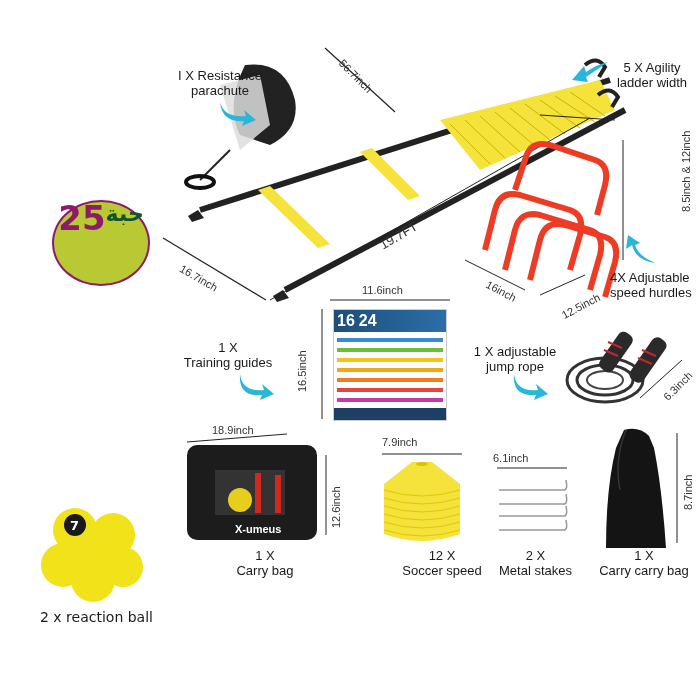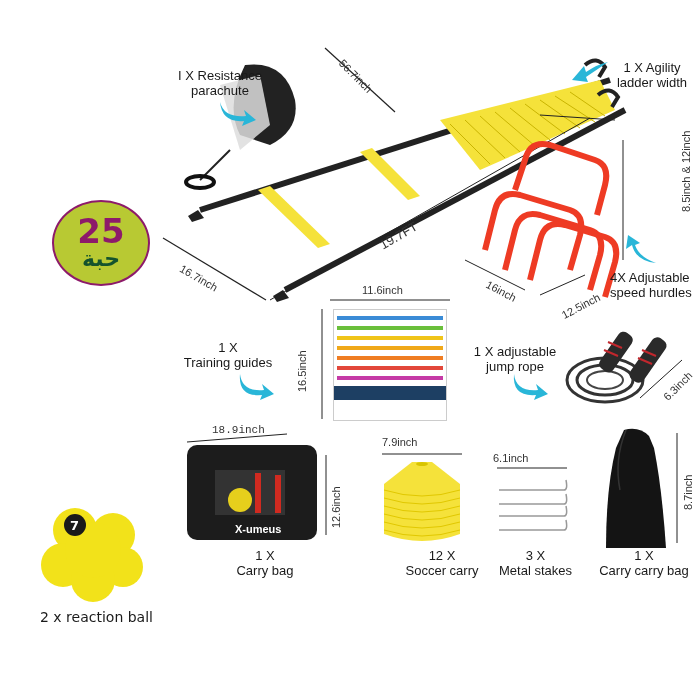--- a/index.html
+++ b/index.html
@@ -3,21 +3,21 @@
 <meta charset="utf-8">
 <style>
   html, body { margin:0; padding:0; }
   body { width:700px; height:700px; background:#ffffff; position:relative; overflow:hidden;
          font-family:"Liberation Sans", sans-serif; color:#1a1a1a; }
   .label { position:absolute; font-size:13px; line-height:15px; text-align:center; color:#1a1a1a; }
   .dim { position:absolute; font-size:11px; color:#333; white-space:nowrap; }
   svg { position:absolute; overflow:visible; }
   .badge { position:absolute; left:52px; top:200px; width:98px; height:86px; border-radius:50%;
            background:#b8c933; border:2px solid #8d1a6a; box-sizing:border-box;
-           display:flex; flex-direction:column; align-items:center; justify-content:center; }
+           display:flex; flex-direction:row; align-items:flex-start; justify-content:center; }
   .badge .num { font-size:34px; font-weight:bold; color:#8d1a6a; line-height:32px; font-family:"DejaVu Sans", sans-serif; }
   .badge .ar { font-size:22px; font-weight:bold; color:#14532d; line-height:24px; font-family:"DejaVu Sans", sans-serif; }
   .guide { position:absolute; left:333px; top:309px; width:112px; height:110px; background:#fff;
            border:1px solid #ccc; overflow:hidden; }
   .guide .hdr { height:22px; background:linear-gradient(90deg,#1d4f7a,#2c6ea8); color:#fff; font-weight:bold;
                 font-size:9px; display:flex; align-items:center; padding-left:3px; gap:4px; }
   .guide .hdr .big { font-size:16px; }
   .guide .row { height:4px; margin:6px 3px 0 3px; }
   .ball-label { position:absolute; left:40px; top:609px; font-size:14px; font-weight:normal; font-family:"DejaVu Sans", sans-serif; }
 </style>
@@ -96,21 +96,21 @@
   <span class="ar">حبة</span>
 </div>
 
 <div class="label" style="left:170px;top:68px;width:100px;">
   <div>I X Resistance</div>
   <div>parachute</div>
 </div>
 <div class="dim" style="left:335px;top:70px;transform:rotate(45deg);">56.7inch</div>
 
 <div class="label" style="left:606px;top:60px;width:92px;">
-  <div>1 X Agility</div>
+  <div>5 X Agility</div>
   <div>ladder width</div>
 </div>
 <div class="dim" style="left:378px;top:228px;font-size:13px;transform:rotate(-30deg);">19.7FT</div>
 <div class="dim" style="left:178px;top:272px;transform:rotate(30deg);">16.7inch</div>
 
 <div class="dim" style="left:630px;top:162px;transform:rotate(-90deg);transform-origin:left top;top:212px;left:680px;">8.5inch &amp; 12inch</div>
 <div class="dim" style="left:485px;top:285px;transform:rotate(28deg);">16inch</div>
 <div class="dim" style="left:560px;top:300px;transform:rotate(-28deg);">12.5inch</div>
 <div class="label" style="left:610px;top:270px;width:95px;text-align:left;">
   <div>4X Adjustable</div>
@@ -123,20 +123,24 @@
 </div>
 <div class="dim" style="left:362px;top:284px;">11.6inch</div>
 <svg width="120" height="8" style="left:330px;top:296px;">
     <line x1="0" y1="4" x2="120" y2="4" stroke="#222"></line>
   </svg>
 <div class="dim" style="left:296px;top:392px;transform:rotate(-90deg);transform-origin:left top;">16.5inch</div>
 <svg width="8" height="110" style="left:318px;top:309px;">
     <line x1="4" y1="0" x2="4" y2="110" stroke="#222"></line>
   </svg>
 <div class="guide">
+  <div class="hdr">
+    <span class="big">16</span>
+    <span class="big">24</span>
+  </div>
   <div class="row" style="background:#3a8bd6"></div>
   <div class="row" style="background:#6abf3a"></div>
   <div class="row" style="background:#f0c419"></div>
   <div class="row" style="background:#f0a819"></div>
   <div class="row" style="background:#ef7d22"></div>
   <div class="row" style="background:#e2473a"></div>
   <div class="row" style="background:#c53aa6"></div>
   <div style="height:14px;background:#1d3f63;margin-top:6px;"></div>
 </div>
 
@@ -153,21 +157,21 @@
   <g stroke="#c1272d" stroke-width="2">
       <line x1="48" y1="12" x2="62" y2="18"></line>
       <line x1="44" y1="20" x2="58" y2="26"></line>
       <line x1="82" y1="20" x2="96" y2="26"></line>
       <line x1="78" y1="28" x2="92" y2="34"></line>
     </g>
   <line x1="80" y1="68" x2="122" y2="30" stroke="#222"></line>
 </svg>
 <div class="dim" style="left:660px;top:380px;transform:rotate(-45deg);">6.3inch</div>
 
-<div class="dim" style="left:212px;top:424px;font-family:Liberation Mono, monospace;">18.9inch</div>
+<div class="dim" style="left:212px;top:424px;">18.9inch</div>
 <svg width="100" height="12" style="left:187px;top:432px;">
     <line x1="0" y1="10" x2="100" y2="2" stroke="#222"></line>
   </svg>
 <svg width="140" height="100" style="left:185px;top:445px;">
   <rect x="2" y="0" width="130" height="95" rx="10" fill="#1c1c1c"></rect>
   <rect x="30" y="25" width="70" height="45" fill="#333"></rect>
   <circle cx="55" cy="55" r="12" fill="#e6cf1c"></circle>
   <rect x="70" y="28" width="6" height="40" fill="#d02a20"></rect>
   <rect x="90" y="30" width="6" height="38" fill="#d02a20"></rect>
   <text x="50" y="88" fill="#fff" font-size="11" font-family="Liberation Sans, sans-serif" font-weight="bold">X-umeus</text>
@@ -192,37 +196,37 @@
       <path d="M2,38 q38,12 76,0"></path>
       <path d="M2,46 q38,12 76,0"></path>
     <path d="M2,54 q38,12 76,0"></path>
       <path d="M2,62 q38,12 76,0"></path>
       <path d="M2,70 q38,12 76,0"></path>
   </g>
   <ellipse cx="40" cy="4" rx="6" ry="2" fill="#d8c400"></ellipse>
 </svg>
 <div class="label" style="left:392px;top:548px;width:100px;">
   <div>12 X</div>
-  <div>Soccer carry</div>
+  <div>Soccer speed</div>
 </div>
 
 <div class="dim" style="left:493px;top:452px;">6.1inch</div>
 <svg width="70" height="8" style="left:497px;top:464px;">
     <line x1="0" y1="4" x2="70" y2="4" stroke="#222"></line>
   </svg>
 <svg width="75" height="60" style="left:497px;top:478px;">
   <g stroke="#999" stroke-width="1.5" fill="none">
     <path d="M2,12 h65 q4,0 2,-10"></path>
       <path d="M2,26 h65 q4,0 2,-10"></path>
     <path d="M2,38 h65 q4,0 2,-10"></path>
       <path d="M2,52 h65 q4,0 2,-10"></path>
   </g>
 </svg>
 <div class="label" style="left:488px;top:548px;width:95px;">
-  <div>3 X</div>
+  <div>2 X</div>
   <div>Metal stakes</div>
 </div>
 
 <svg width="70" height="120" style="left:604px;top:428px;">
   <path d="M20,2 q15,-4 25,6 l5,12 q8,40 12,100 h-60 q0,-60 10,-100z" fill="#141414"></path>
   <path d="M22,2 q-12,30 -6,60" stroke="#333" stroke-width="1.5" fill="none"></path>
 </svg>
 <svg width="8" height="110" style="left:673px;top:433px;">
     <line x1="4" y1="0" x2="4" y2="110" stroke="#222"></line>
   </svg>

